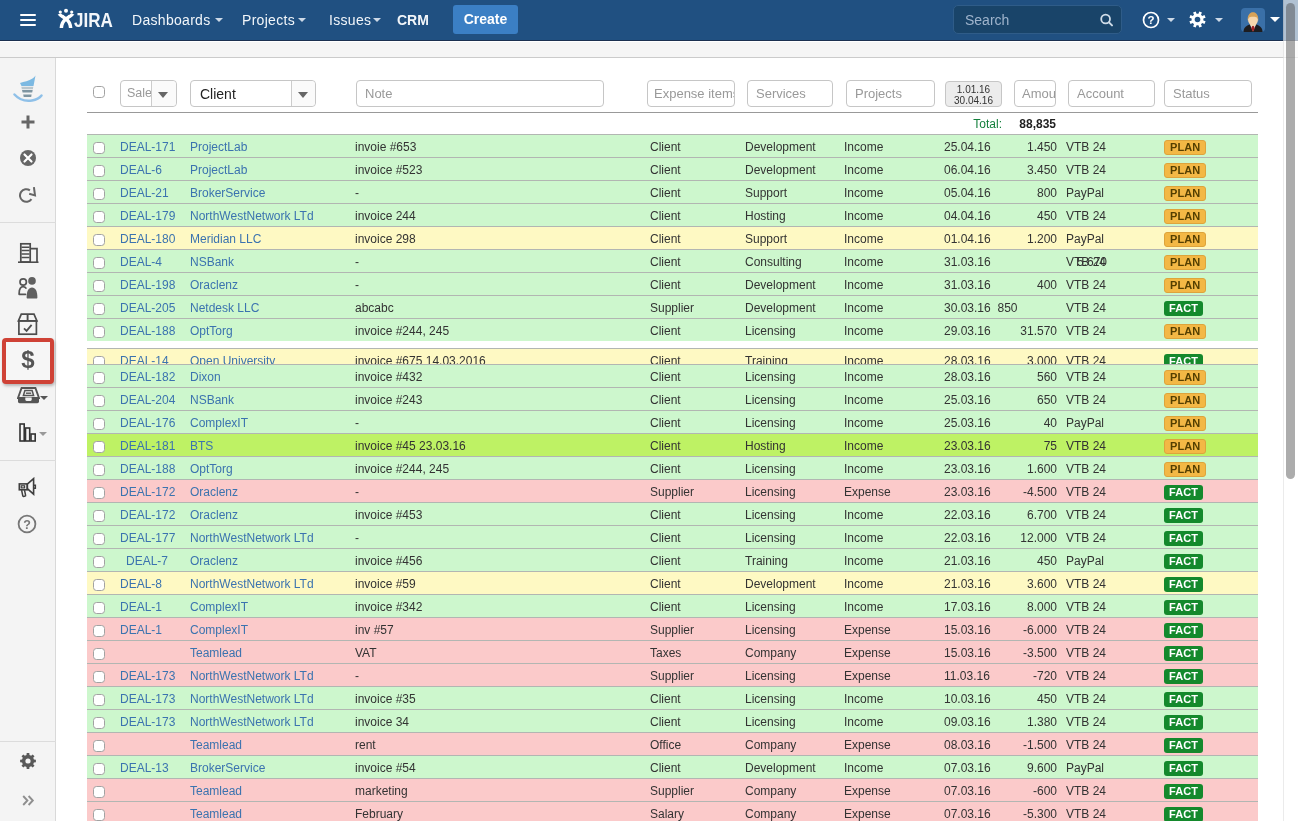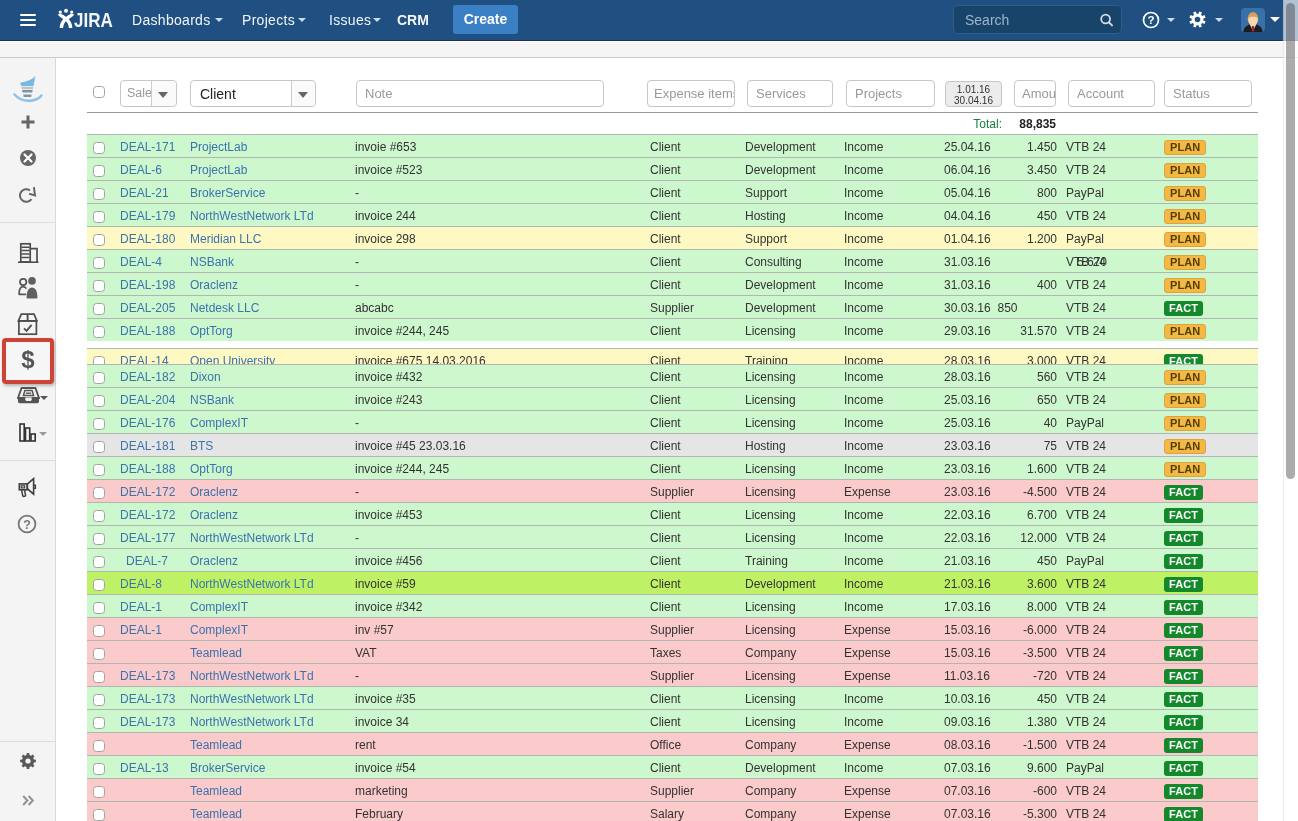--- a/index.html
+++ b/index.html
@@ -343,21 +343,21 @@
     <div class="cell lnk" style="left:103px">ComplexIT</div>
     <div class="cell" style="left:268px">-</div>
     <div class="cell" style="left:563px">Client</div>
     <div class="cell" style="left:658px">Licensing</div>
     <div class="cell" style="left:757px">Income</div>
     <div class="cell" style="left:857px">25.03.16</div>
     <div class="cell" style="left:903px;width:67px;text-align:right">40</div>
     <div class="cell" style="left:979px">PayPal</div>
     <div class="badge plan" style="left:1077px">PLAN</div>
   </div>
-<div class="row" style="top:433px;background:#e5e5e5">
+<div class="row" style="top:433px;background:#bef264">
     <div class="cb" style="left:6px;top:7px"></div>
     <div class="cell lnk" style="left:33px">DEAL-181</div>
     <div class="cell lnk" style="left:103px">BTS</div>
     <div class="cell" style="left:268px">invoice #45 23.03.16</div>
     <div class="cell" style="left:563px">Client</div>
     <div class="cell" style="left:658px">Hosting</div>
     <div class="cell" style="left:757px">Income</div>
     <div class="cell" style="left:857px">23.03.16</div>
     <div class="cell" style="left:903px;width:67px;text-align:right">75</div>
     <div class="cell" style="left:979px">VTB 24</div>
@@ -421,21 +421,21 @@
     <div class="cell lnk" style="left:103px">Oraclenz</div>
     <div class="cell" style="left:268px">invoice #456</div>
     <div class="cell" style="left:563px">Client</div>
     <div class="cell" style="left:658px">Training</div>
     <div class="cell" style="left:757px">Income</div>
     <div class="cell" style="left:857px">21.03.16</div>
     <div class="cell" style="left:903px;width:67px;text-align:right">450</div>
     <div class="cell" style="left:979px">PayPal</div>
     <div class="badge fact" style="left:1077px">FACT</div>
   </div>
-<div class="row" style="top:571px;background:#bef264">
+<div class="row" style="top:571px;background:#fef9c3">
     <div class="cb" style="left:6px;top:7px"></div>
     <div class="cell lnk" style="left:33px">DEAL-8</div>
     <div class="cell lnk" style="left:103px">NorthWestNetwork LTd</div>
     <div class="cell" style="left:268px">invoice #59</div>
     <div class="cell" style="left:563px">Client</div>
     <div class="cell" style="left:658px">Development</div>
     <div class="cell" style="left:757px">Income</div>
     <div class="cell" style="left:857px">21.03.16</div>
     <div class="cell" style="left:903px;width:67px;text-align:right">3.600</div>
     <div class="cell" style="left:979px">VTB 24</div>

